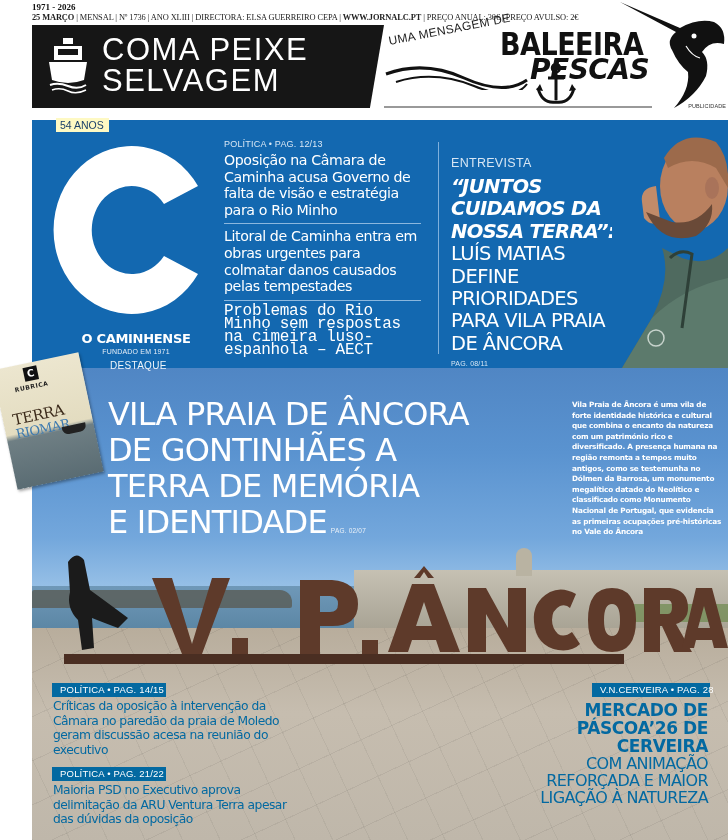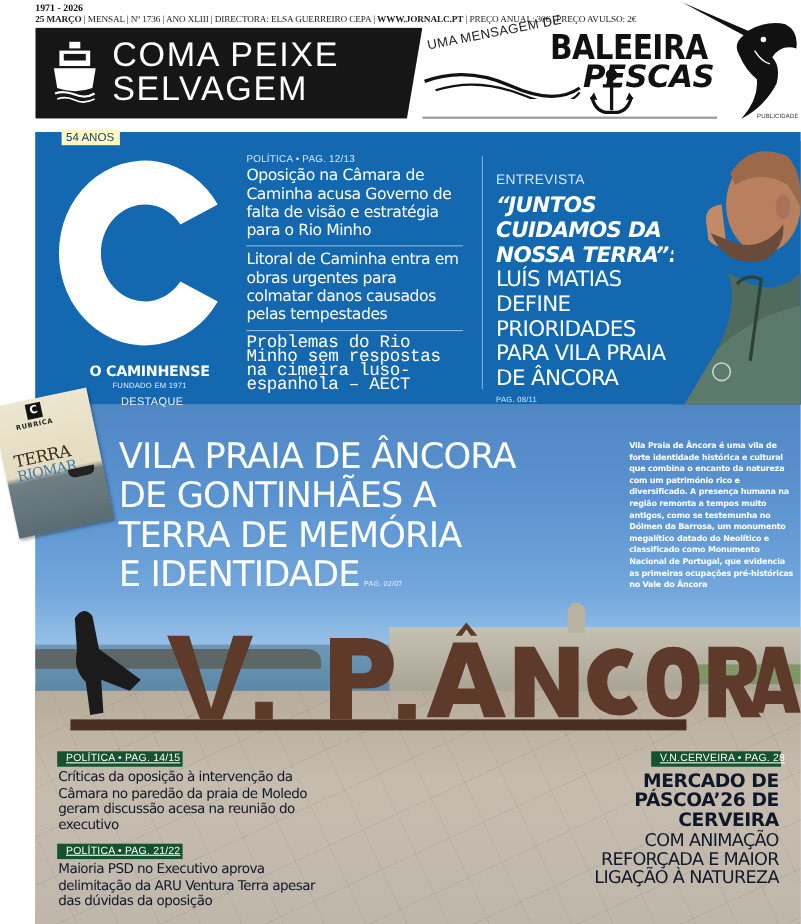--- a/index.html
+++ b/index.html
@@ -70,25 +70,25 @@
   
   .rubrica { position: absolute; left: 4px; top: 360px; width: 88px; height: 122px; transform: rotate(-12deg); transform-origin: center;
     background: linear-gradient(180deg, #ece6cf 0%, #e3dcc0 55%, #6f7f84 60%, #5a6c73 100%); box-shadow: 1px 2px 3px rgba(0,0,0,.35); overflow: hidden; }
   .rub-c { position: absolute; left: 30px; top: 4px; width: 14px; height: 14px; background: #111; color: #fff; font-family: "DejaVu Sans", sans-serif; font-weight: bold; font-size: 10px; line-height: 14px; text-align: center; }
   .rub-label { position: absolute; left: 18px; top: 20px; font-family: "DejaVu Sans", sans-serif; font-size: 6px; font-weight: bold; letter-spacing: 0.6px; color: #222; }
   .rub-t1 { position: absolute; left: 10px; top: 44px; font-family: "DejaVu Serif", serif; font-size: 15px; color: #3b2a1a; letter-spacing: -0.5px; }
   .rub-t2 { position: absolute; left: 10px; top: 60px; font-family: "DejaVu Serif", serif; font-size: 13px; color: #3d7ab0; letter-spacing: -0.6px; }
   .rub-boat { position: absolute; left: 56px; top: 70px; width: 24px; height: 8px; background: #222; border-radius: 0 0 6px 6px; }
 
   
-  .tag { position: absolute; background: #14532d; color: #fff; font-family: "Liberation Sans", sans-serif; font-size: 9.5px; letter-spacing: 0.2px; padding: 0 8px; height: 14px; line-height: 14px; white-space: nowrap; text-decoration: underline; }
+  .tag { position: absolute; background: #0369a1; color: #fff; font-family: "Liberation Sans", sans-serif; font-size: 9.5px; letter-spacing: 0.2px; padding: 0 8px; height: 14px; line-height: 14px; white-space: nowrap; }
   .tag1 { left: 52px; top: 683px; width: 114px; }
   .tag2 { left: 52px; top: 767px; width: 114px; }
   .tag3 { left: 592px; top: 683px; width: 118px; text-align: left; }
-  .bt-head { position: absolute; color: #0f172a; font-family: "DejaVu Sans", sans-serif; font-size: 12.3px; line-height: 14.6px; letter-spacing: -0.5px; }
+  .bt-head { position: absolute; color: #0369a1; font-family: "DejaVu Sans", sans-serif; font-size: 12.3px; line-height: 14.6px; letter-spacing: -0.5px; }
   .bt1 { left: 53px; top: 699px; width: 240px; }
   .bt2 { left: 53px; top: 783px; width: 240px; }
   .bt3 { right: 20px; top: 701px; width: 200px; text-align: right; }
   .bt3 .strong { font-weight: bold; font-size: 17px; line-height: 18px; letter-spacing: -0.4px; display: block; }
   .bt3 .reg { font-size: 16px; line-height: 17px; letter-spacing: -0.6px; display: block; }
 </style>
 </head>
 <body>
 
 <div class="meta-years">1971 - 2026</div>

